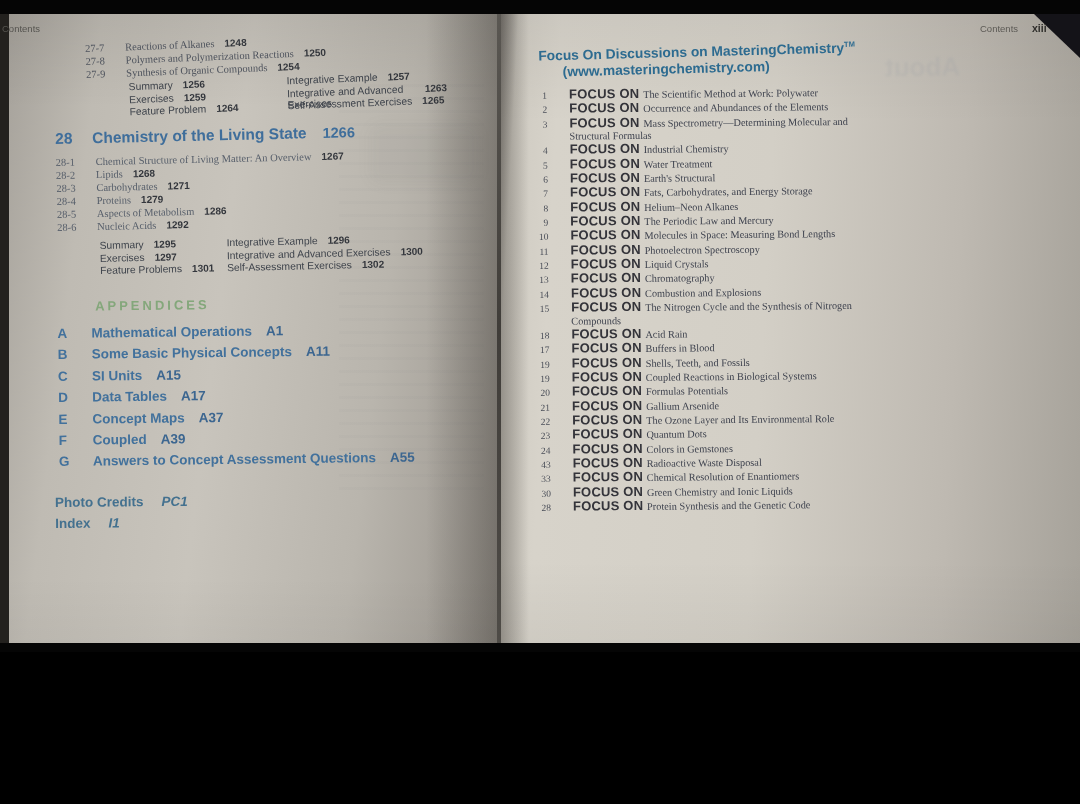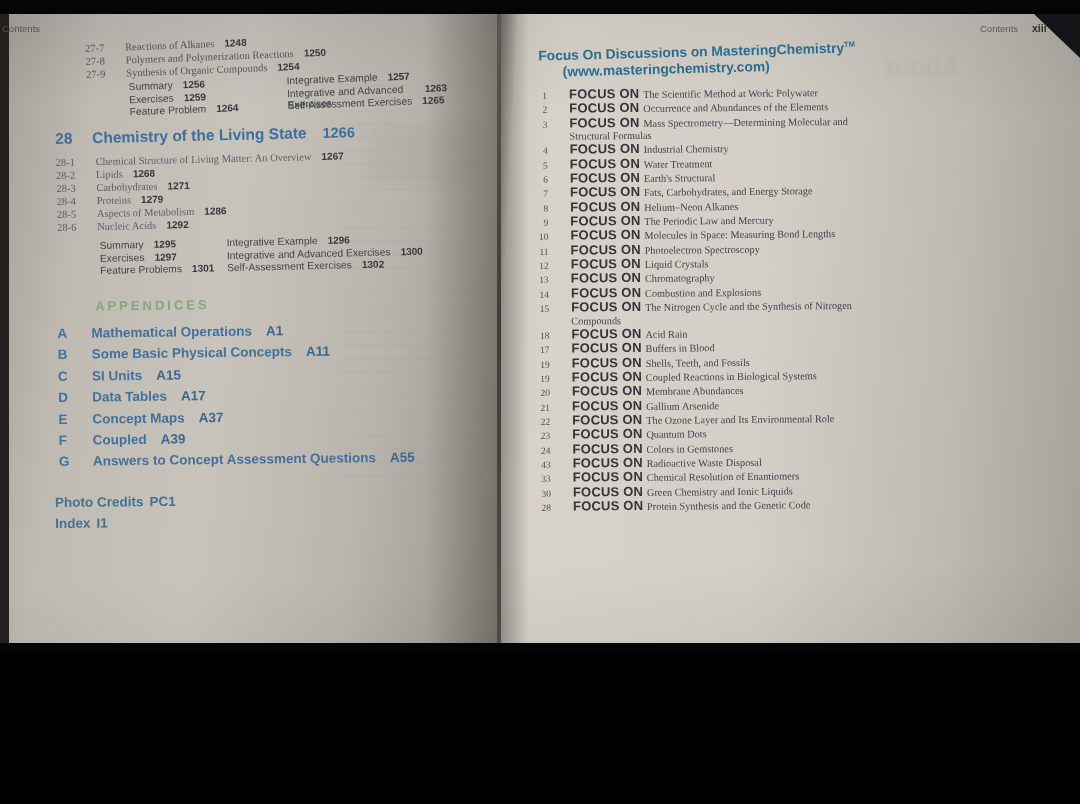--- a/index.html
+++ b/index.html
@@ -61,21 +61,21 @@
   .blockB .end-rows{margin-top:6px;}
 
   .appx-head{font-weight:bold;font-size:13px;letter-spacing:3px;color:#84a77b;margin-left:40px;}
   .appx-rows{margin-top:12px;}
   .appx-row{display:flex;align-items:baseline;height:21.4px;font-weight:bold;font-size:13.5px;color:#42719c;}
   .appx-row .lt{width:24px;flex:none;margin-left:2px;}
   .appx-row .ti{margin-left:10px;}
   .appx-row .ap{margin-left:14px;color:#3c6690;}
 
   .bm-row{display:flex;align-items:baseline;height:21px;font-weight:bold;font-size:13.5px;color:#44718f;}
-  .bm-row .ap{margin-left:6px;}
+  .bm-row .ap{margin-left:18px;font-style:italic;}
 
   .rp-heading{font-weight:bold;font-size:13.8px;color:#2d6b90;line-height:16px;}
   .rp-heading sup{font-size:7.5px;}
   .rp-heading .l2{padding-left:24px;}
 
   .fo-list{width:400px;line-height:12.35px;}
   .fo-row{display:flex;align-items:baseline;}
   .fo-row .no{width:19px;flex:none;text-align:right;font-family:"Liberation Serif",serif;
               font-size:9.5px;color:#4a4e58;}
   .fo-row .txt{margin-left:22px;}
@@ -420,21 +420,21 @@
             <span class="txt"><span class="focus">FOCUS ON </span><span class="rtitle">Shells, Teeth, and Fossils</span></span>
           </div>
 
           <div class="fo-row">
             <span class="no">19</span>
             <span class="txt"><span class="focus">FOCUS ON </span><span class="rtitle">Coupled Reactions in Biological Systems</span></span>
           </div>
 
           <div class="fo-row">
             <span class="no">20</span>
-            <span class="txt"><span class="focus">FOCUS ON </span><span class="rtitle">Membrane Abundances</span></span>
+            <span class="txt"><span class="focus">FOCUS ON </span><span class="rtitle">Formulas Potentials</span></span>
           </div>
 
           <div class="fo-row">
             <span class="no">21</span>
             <span class="txt"><span class="focus">FOCUS ON </span><span class="rtitle">Gallium Arsenide</span></span>
           </div>
 
           <div class="fo-row">
             <span class="no">22</span>
             <span class="txt"><span class="focus">FOCUS ON </span><span class="rtitle">The Ozone Layer and Its Environmental Role</span></span>

